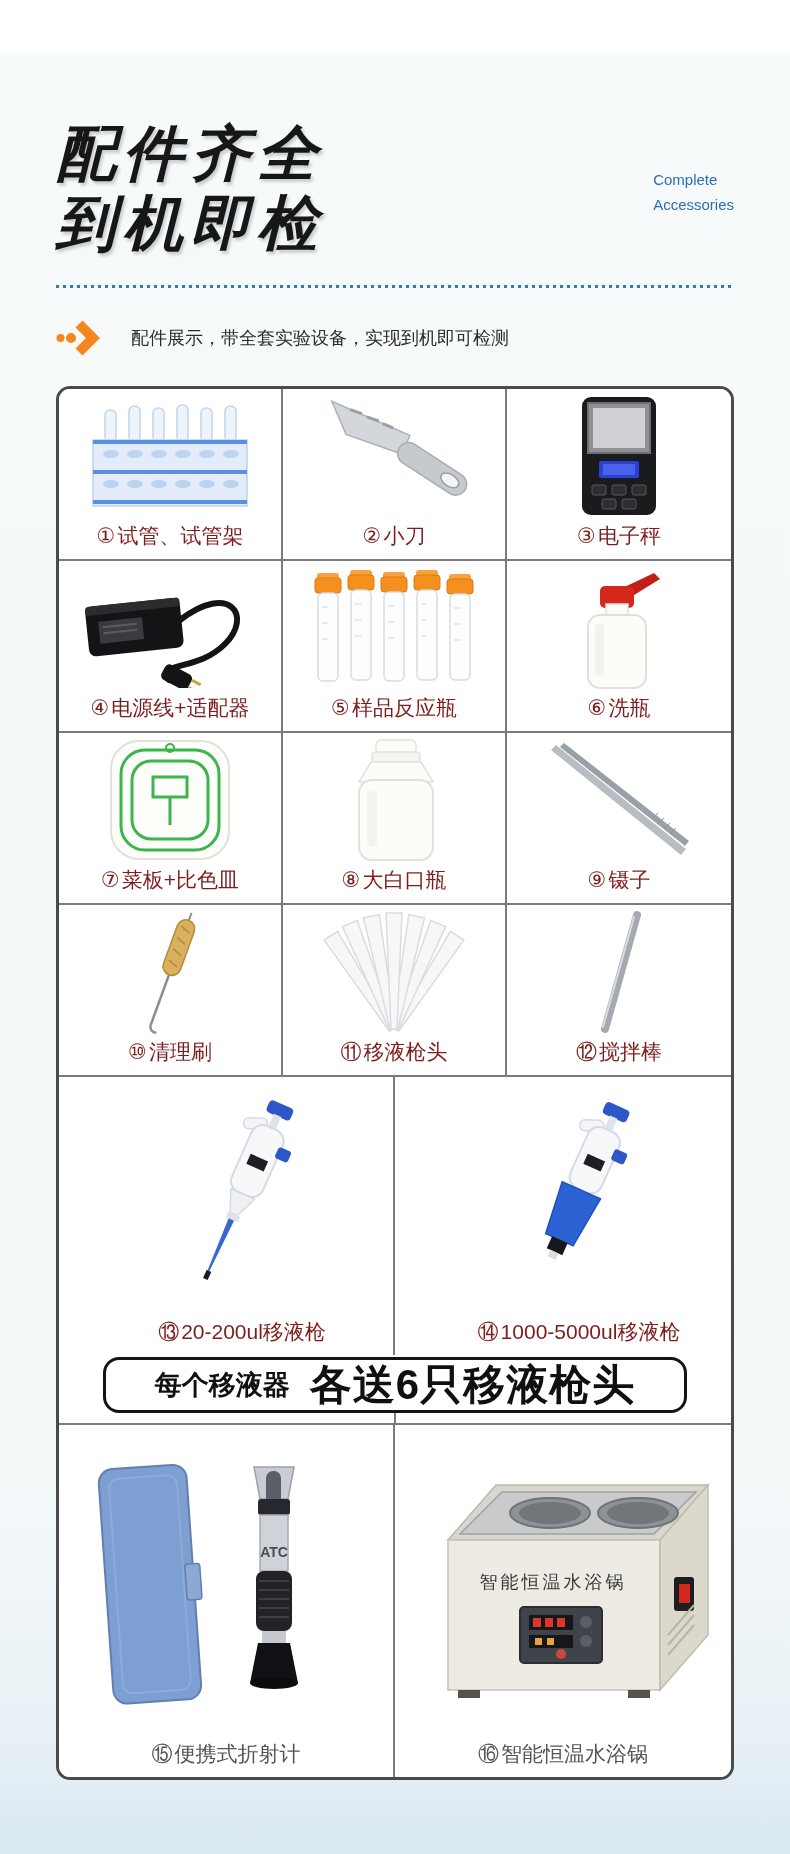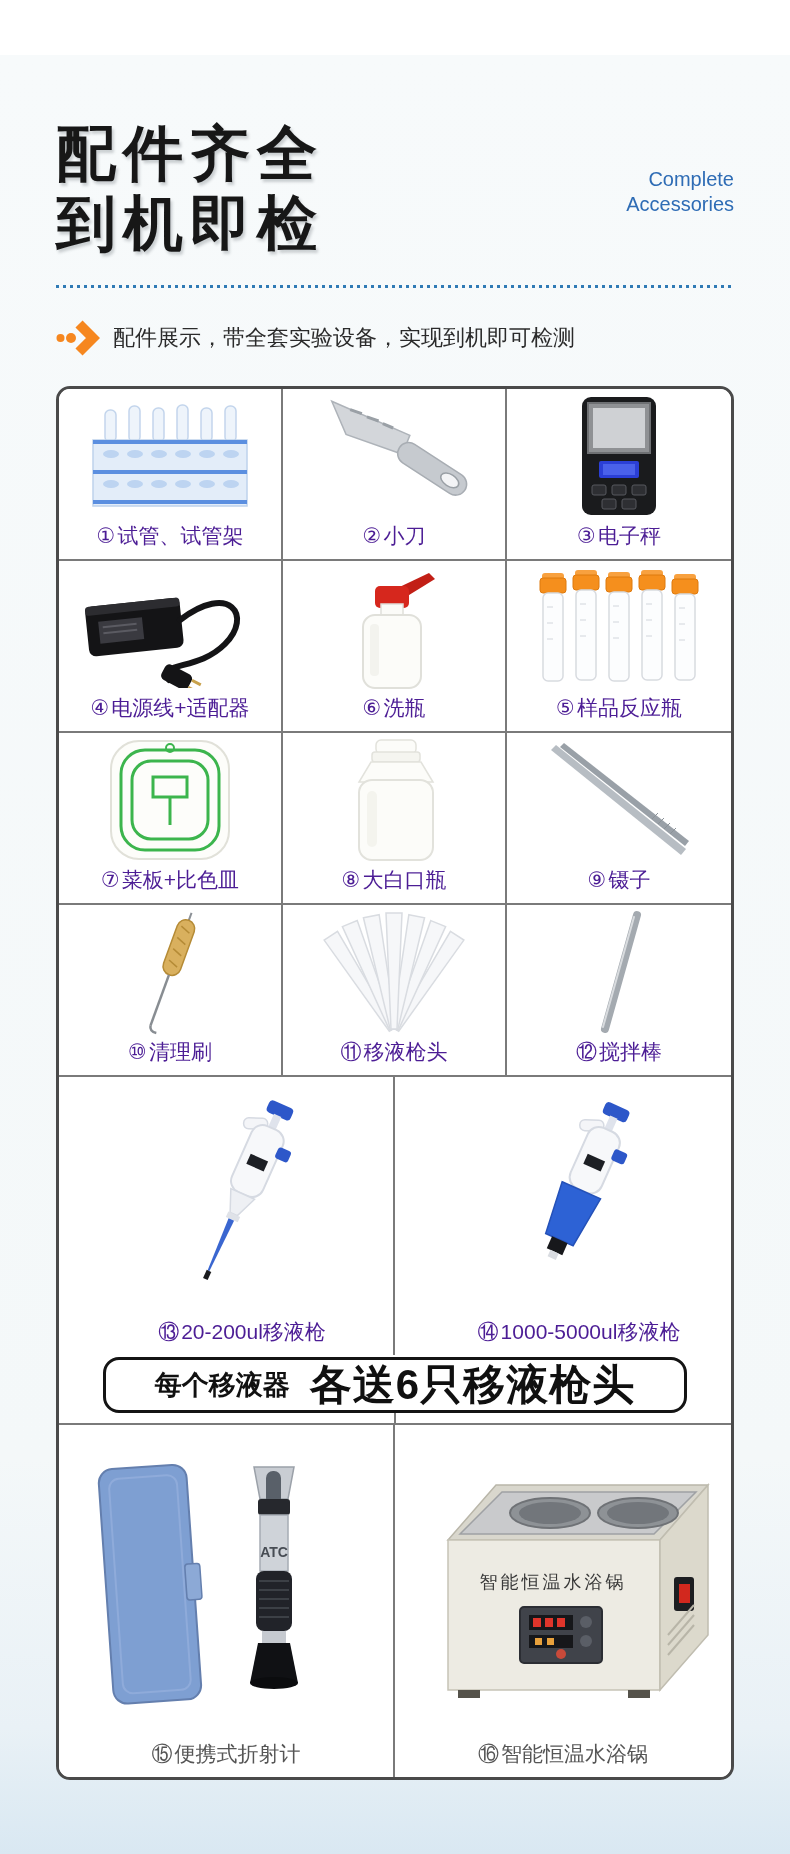--- a/index.html
+++ b/index.html
@@ -3,37 +3,37 @@
 <meta charset="utf-8">
 <style>
   html,body{margin:0;padding:0;}
   body{width:790px;height:1854px;background:#ffffff;font-family:"Liberation Sans","DejaVu Sans",sans-serif;overflow:hidden;}
   .page{position:relative;width:790px;height:1854px;overflow:hidden;}
   .top-white{height:55px;background:#ffffff;}
   .main{height:1799px;box-sizing:border-box;padding:0 56px;position:relative;
         background:linear-gradient(180deg,#f7fafb 0%,#f4f8f9 78%,#e9f1f6 93%,#d9e8f2 100%);}
   .header{position:relative;padding-top:64px;}
   .title{font-size:60px;font-weight:900;color:#171717;letter-spacing:7px;line-height:70px;
-         text-shadow:2px 3px 3px rgba(40,50,60,0.22);}
-  .subtitle-en{position:absolute;right:0;top:112px;text-align:right;color:#2e6cb5;
-               font-size:20px;line-height:25px;}
+         text-shadow:2px 3px 3px rgba(40,50,60,0.22);font-style:italic;}
+  .subtitle-en{position:absolute;right:0;top:112px;text-align:left;color:#2e6cb5;
+               font-size:15px;line-height:25px;}
   .dotted{margin-top:26px;height:3px;
           background:repeating-linear-gradient(90deg,#2f7ab5 0 3px,transparent 3px 7px);}
-  .intro{display:flex;align-items:center;gap:13px;margin-top:30px;height:40px;
-         font-size:22px;color:#2b2b2b;}
+  .intro{display:flex;align-items:center;gap:31px;margin-top:30px;height:40px;
+         font-size:18px;color:#2b2b2b;}
   .intro-icon{flex:0 0 auto;display:flex;}
   .grid{margin-top:28px;background:#ffffff;border:3px solid #4a4a4a;border-radius:14px;overflow:hidden;}
   .g3{display:grid;grid-template-columns:1fr 1fr 1fr;}
   .g2{display:grid;grid-template-columns:1fr 1fr;}
   .cell{height:172px;border-right:2px solid #7a7a7a;border-bottom:2px solid #7a7a7a;
         display:flex;flex-direction:column;align-items:center;box-sizing:border-box;background:#fff;}
   .g3 .cell:nth-child(3n){border-right:none;justify-content:center;}
   .g2 .cell:nth-child(2n){border-right:none;}
   .art{flex:1 1 auto;display:flex;align-items:center;justify-content:center;width:100%;overflow:hidden;}
-  .lbl{flex:0 0 auto;padding-bottom:9px;font-size:21px;color:#4c1d95;white-space:nowrap;}
+  .lbl{flex:0 0 auto;padding-bottom:9px;font-size:21px;color:#7f1d1d;white-space:nowrap;}
   .lbl .num{margin-right:2px;}
   .row5 .cell{height:278px;border-bottom:none;padding-left:32px;}
   .banner-row{position:relative;height:66px;border-bottom:2px solid #7a7a7a;background:#fff;}
   .banner-row::before{content:'';position:absolute;left:50%;margin-left:-1px;top:0;bottom:0;width:2px;background:#7a7a7a;}
   .banner{position:relative;z-index:1;margin:2px auto 0;width:578px;height:50px;background:#fff;
           border:3px solid #141414;border-radius:16px;display:flex;align-items:center;justify-content:center;gap:20px;}
   .banner .small{font-size:27px;font-weight:700;color:#101010;}
   .banner .big{font-size:42px;font-weight:800;color:#101010;letter-spacing:1px;text-align:right;}
   .row6 .cell{height:352px;border-bottom:none;}
   .row6 .lbl{color:#555;}
@@ -157,32 +157,20 @@
                 <rect x="86" y="100" width="30" height="17" rx="5" fill="#141416"></rect>
                 <line x1="116" y1="104" x2="126" y2="104" stroke="#c9a24c" stroke-width="3"></line>
                 <line x1="116" y1="112" x2="126" y2="112" stroke="#c9a24c" stroke-width="3"></line>
               </g>
             </svg>
           </div>
           <div class="lbl"><span class="num">④</span><span>电源线+适配器</span></div>
         </div>
         <div class="cell">
           <div class="art">
-            <svg width="130" height="124" viewBox="0 0 130 124">
-              <polygon points="60,26 100,7 106,13 72,34" fill="#c21f16"></polygon>
-              <rect x="46" y="20" width="34" height="22" rx="5" fill="#d6271d"></rect>
-              <rect x="52" y="38" width="22" height="13" fill="#fbfbf8" stroke="#e0e0da" stroke-width="1.5"></rect>
-              <rect x="34" y="49" width="58" height="73" rx="12" fill="#fcfcf9" stroke="#e0e0da" stroke-width="2"></rect>
-              <rect x="41" y="58" width="9" height="52" rx="4" fill="#f3f3ee"></rect>
-            </svg>
-          </div>
-          <div class="lbl"><span class="num">⑥</span><span>洗瓶</span></div>
-        </div>
-        <div class="cell">
-          <div class="art">
             <svg width="170" height="118" viewBox="0 0 170 118">
               <g>
                 <g transform="translate(6,4)">
                     <rect x="2" y="0" width="22" height="7" rx="3" fill="#f8a13f"></rect>
                     <rect x="0" y="5" width="26" height="15" rx="3" fill="#f58f1d" stroke="#de7a0e"></rect>
                     <rect x="3" y="20" width="20" height="88" rx="5" fill="#fcfdfe" stroke="#d8dbe0" stroke-width="1.5"></rect>
                     <line x1="7" y1="34" x2="13" y2="34" stroke="#d2d6dc"></line>
                     <line x1="7" y1="50" x2="13" y2="50" stroke="#d2d6dc"></line>
                     <line x1="7" y1="66" x2="13" y2="66" stroke="#d2d6dc"></line>
                   </g>
@@ -215,20 +203,32 @@
                     <rect x="0" y="5" width="26" height="15" rx="3" fill="#f58f1d" stroke="#de7a0e"></rect>
                     <rect x="3" y="20" width="20" height="86" rx="5" fill="#fcfdfe" stroke="#d8dbe0" stroke-width="1.5"></rect>
                     <line x1="7" y1="34" x2="13" y2="34" stroke="#d2d6dc"></line>
                     <line x1="7" y1="50" x2="13" y2="50" stroke="#d2d6dc"></line>
                     <line x1="7" y1="66" x2="13" y2="66" stroke="#d2d6dc"></line>
                   </g>
               </g>
             </svg>
           </div>
           <div class="lbl"><span class="num">⑤</span><span>样品反应瓶</span></div>
+        </div>
+        <div class="cell">
+          <div class="art">
+            <svg width="130" height="124" viewBox="0 0 130 124">
+              <polygon points="60,26 100,7 106,13 72,34" fill="#c21f16"></polygon>
+              <rect x="46" y="20" width="34" height="22" rx="5" fill="#d6271d"></rect>
+              <rect x="52" y="38" width="22" height="13" fill="#fbfbf8" stroke="#e0e0da" stroke-width="1.5"></rect>
+              <rect x="34" y="49" width="58" height="73" rx="12" fill="#fcfcf9" stroke="#e0e0da" stroke-width="2"></rect>
+              <rect x="41" y="58" width="9" height="52" rx="4" fill="#f3f3ee"></rect>
+            </svg>
+          </div>
+          <div class="lbl"><span class="num">⑥</span><span>洗瓶</span></div>
         </div>
       </div>
 
       <div class="g3">
         <div class="cell">
           <div class="art">
             <svg width="150" height="126" viewBox="0 0 150 126">
               <rect x="16" y="4" width="118" height="118" rx="28" fill="#fdfdfa" stroke="#e1e1d9" stroke-width="2"></rect>
               <rect x="26" y="13" width="98" height="100" rx="24" fill="none" stroke="#3cb54d" stroke-width="3"></rect>
               <rect x="37" y="24" width="76" height="78" rx="19" fill="none" stroke="#3cb54d" stroke-width="3"></rect>

